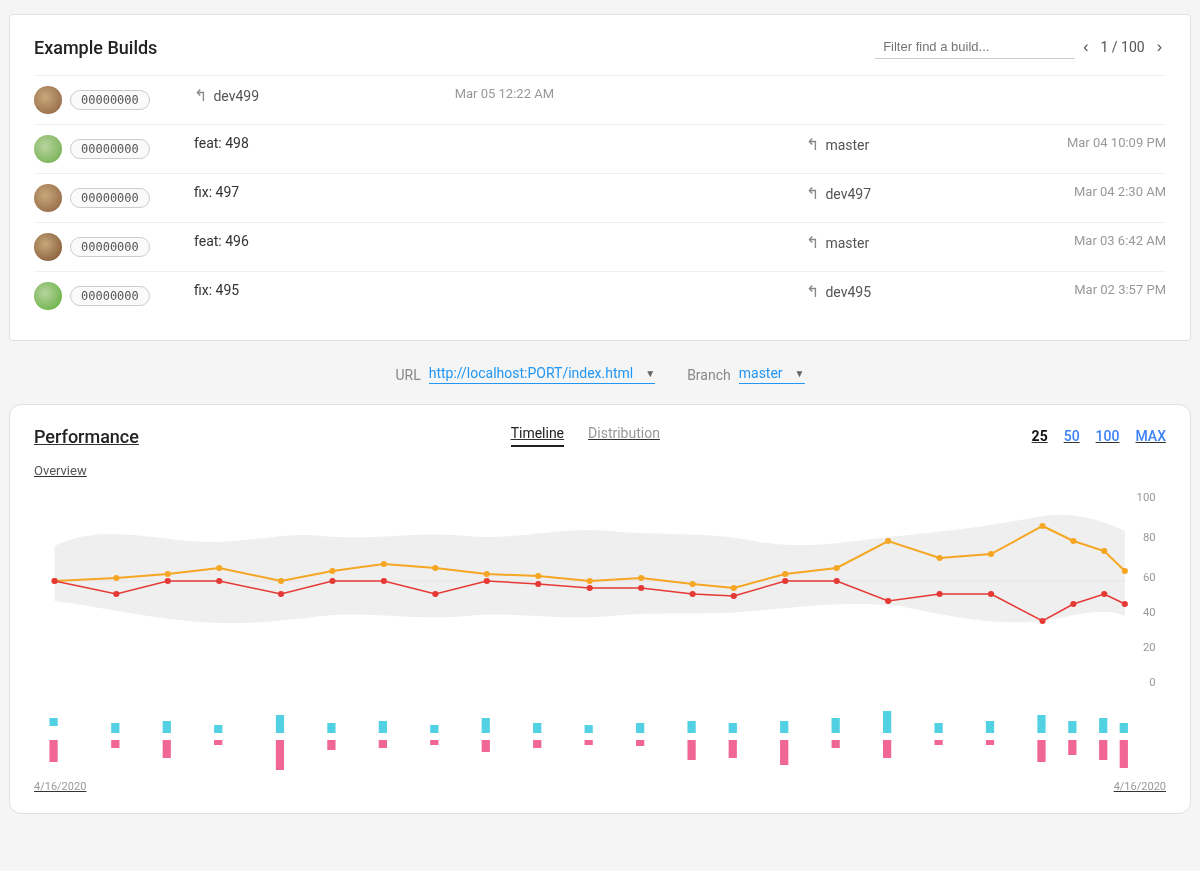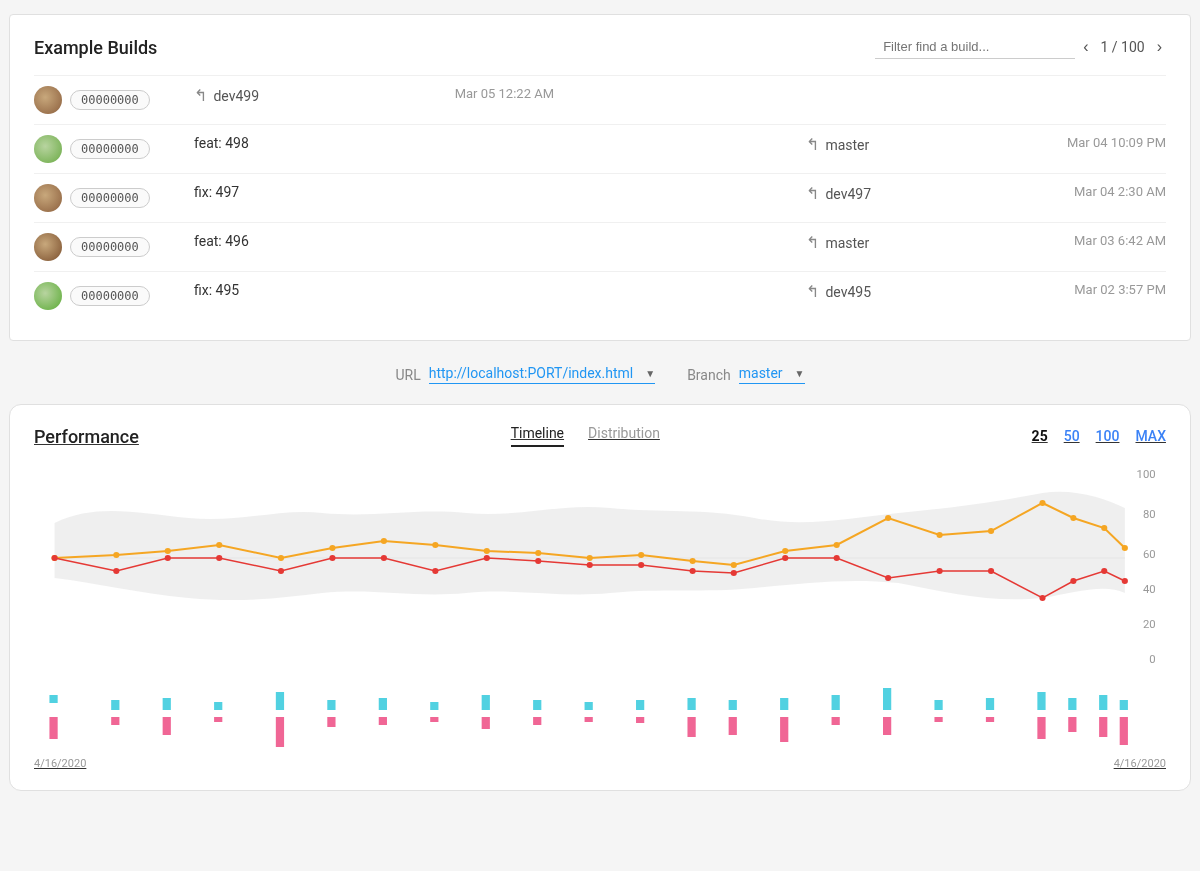--- a/index.html
+++ b/index.html
@@ -355,20 +355,21 @@
       </div>
       <div class="perf-range">
         <span class="range-btn active">25</span>
         <span class="range-btn">50</span>
         <span class="range-btn">100</span>
         <span class="range-btn">MAX</span>
       </div>
     </div>
 
     <div class="chart-section">
+      <div class="chart-label">Overview</div>
       <div class="chart-container">
         
         <svg class="main-chart" viewBox="0 0 1100 200" preserveAspectRatio="none">
 
           <text x="1090" y="15" font-size="11" fill="#999" text-anchor="end">100</text>
           <text x="1090" y="55" font-size="11" fill="#999" text-anchor="end">80</text>
           <text x="1090" y="95" font-size="11" fill="#999" text-anchor="end">60</text>
           <text x="1090" y="130" font-size="11" fill="#999" text-anchor="end">40</text>
           <text x="1090" y="165" font-size="11" fill="#999" text-anchor="end">20</text>
           <text x="1090" y="200" font-size="11" fill="#999" text-anchor="end">0</text>

